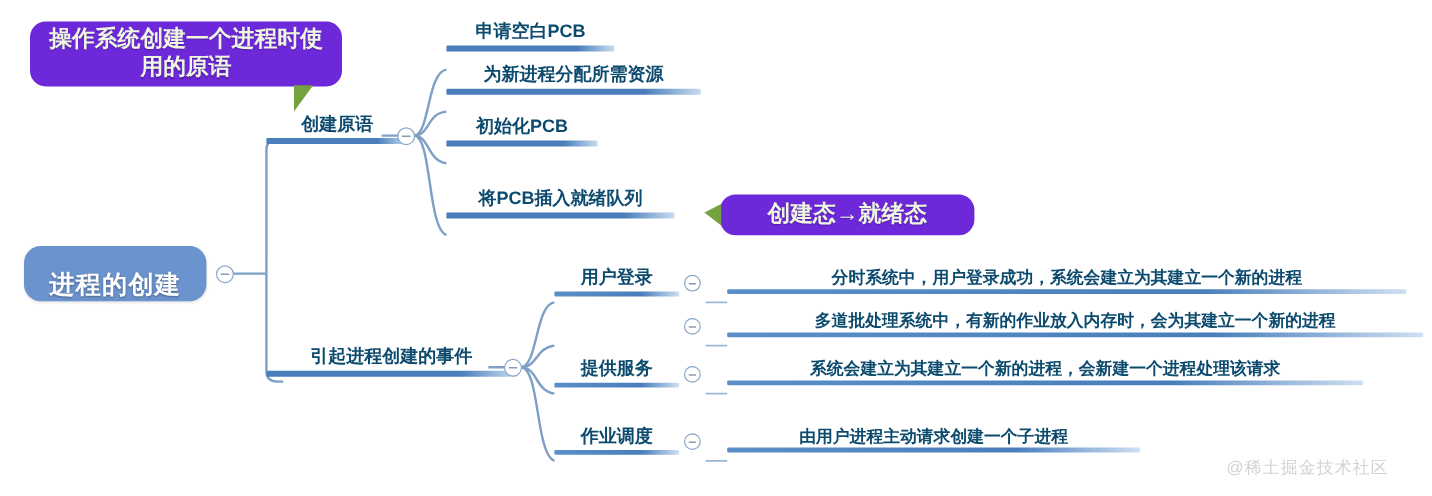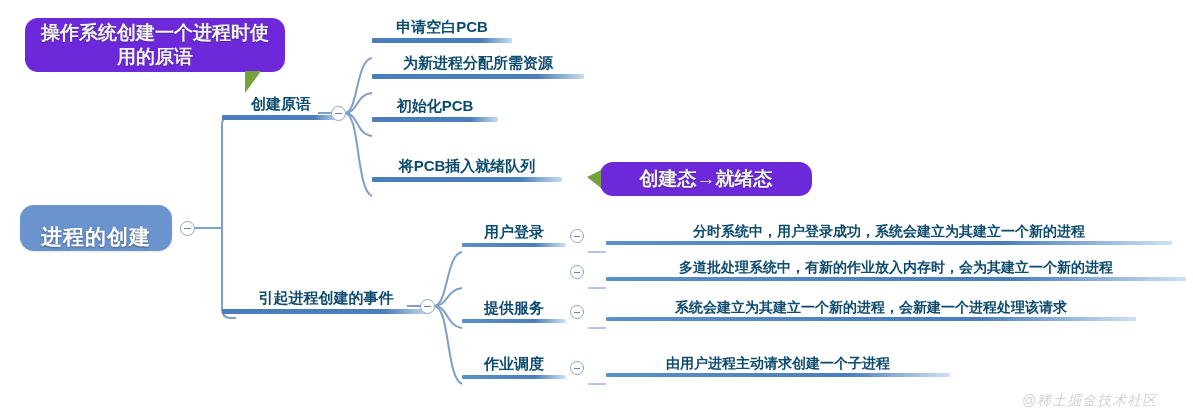--- a/index.html
+++ b/index.html
@@ -254,15 +254,15 @@
   <div class="callout callout-a" style="left:25px; top:18px; width:260px; height:54px; font-size:19px;">
     <span>操作系统创建一个进程时使用的原语</span>
     <span class="tail"></span>
   </div>
 
   <div class="callout callout-b" style="left:600px; top:162px; width:212px; height:34px; font-size:19px;">
     <span>创建态→就绪态</span>
     <span class="tail"></span>
   </div>
 
-  <div class="watermark" style="left:1022px; top:392px;font-style:italic;">@稀土掘金技术社区</div>
+  <div class="watermark" style="left:1022px; top:381px;">@稀土掘金技术社区</div>
 
 </div>
 
 </body></html>

